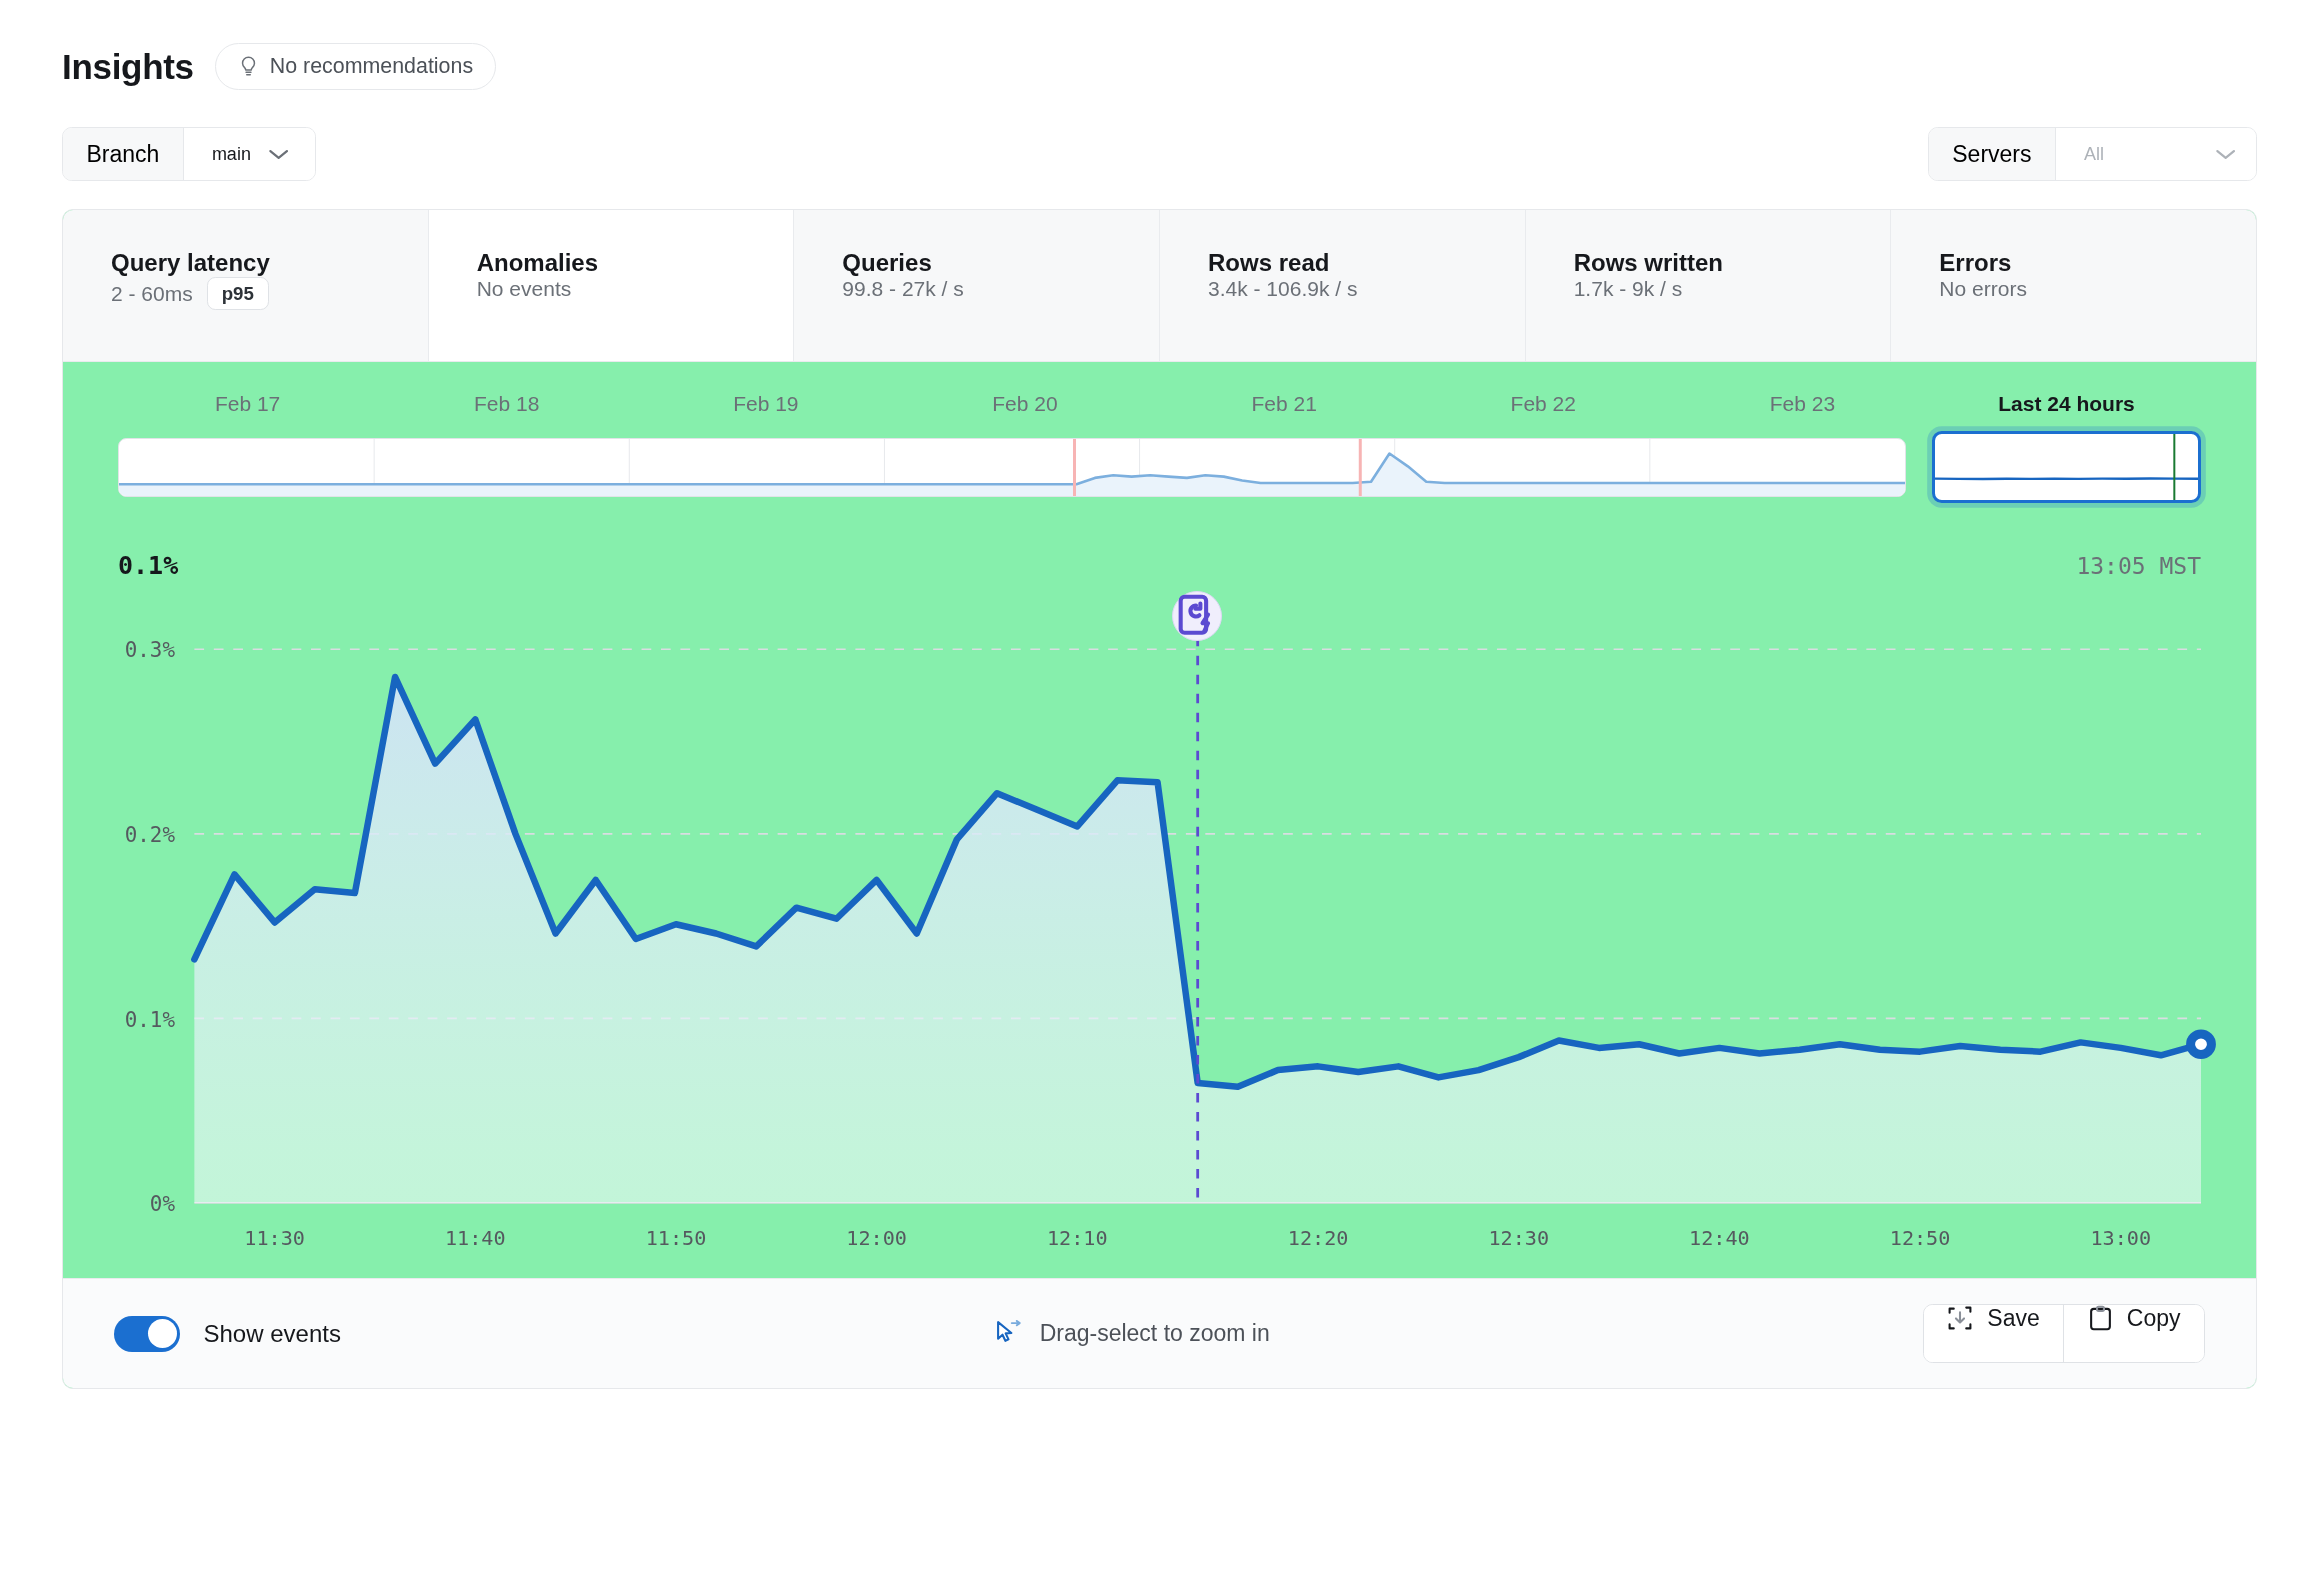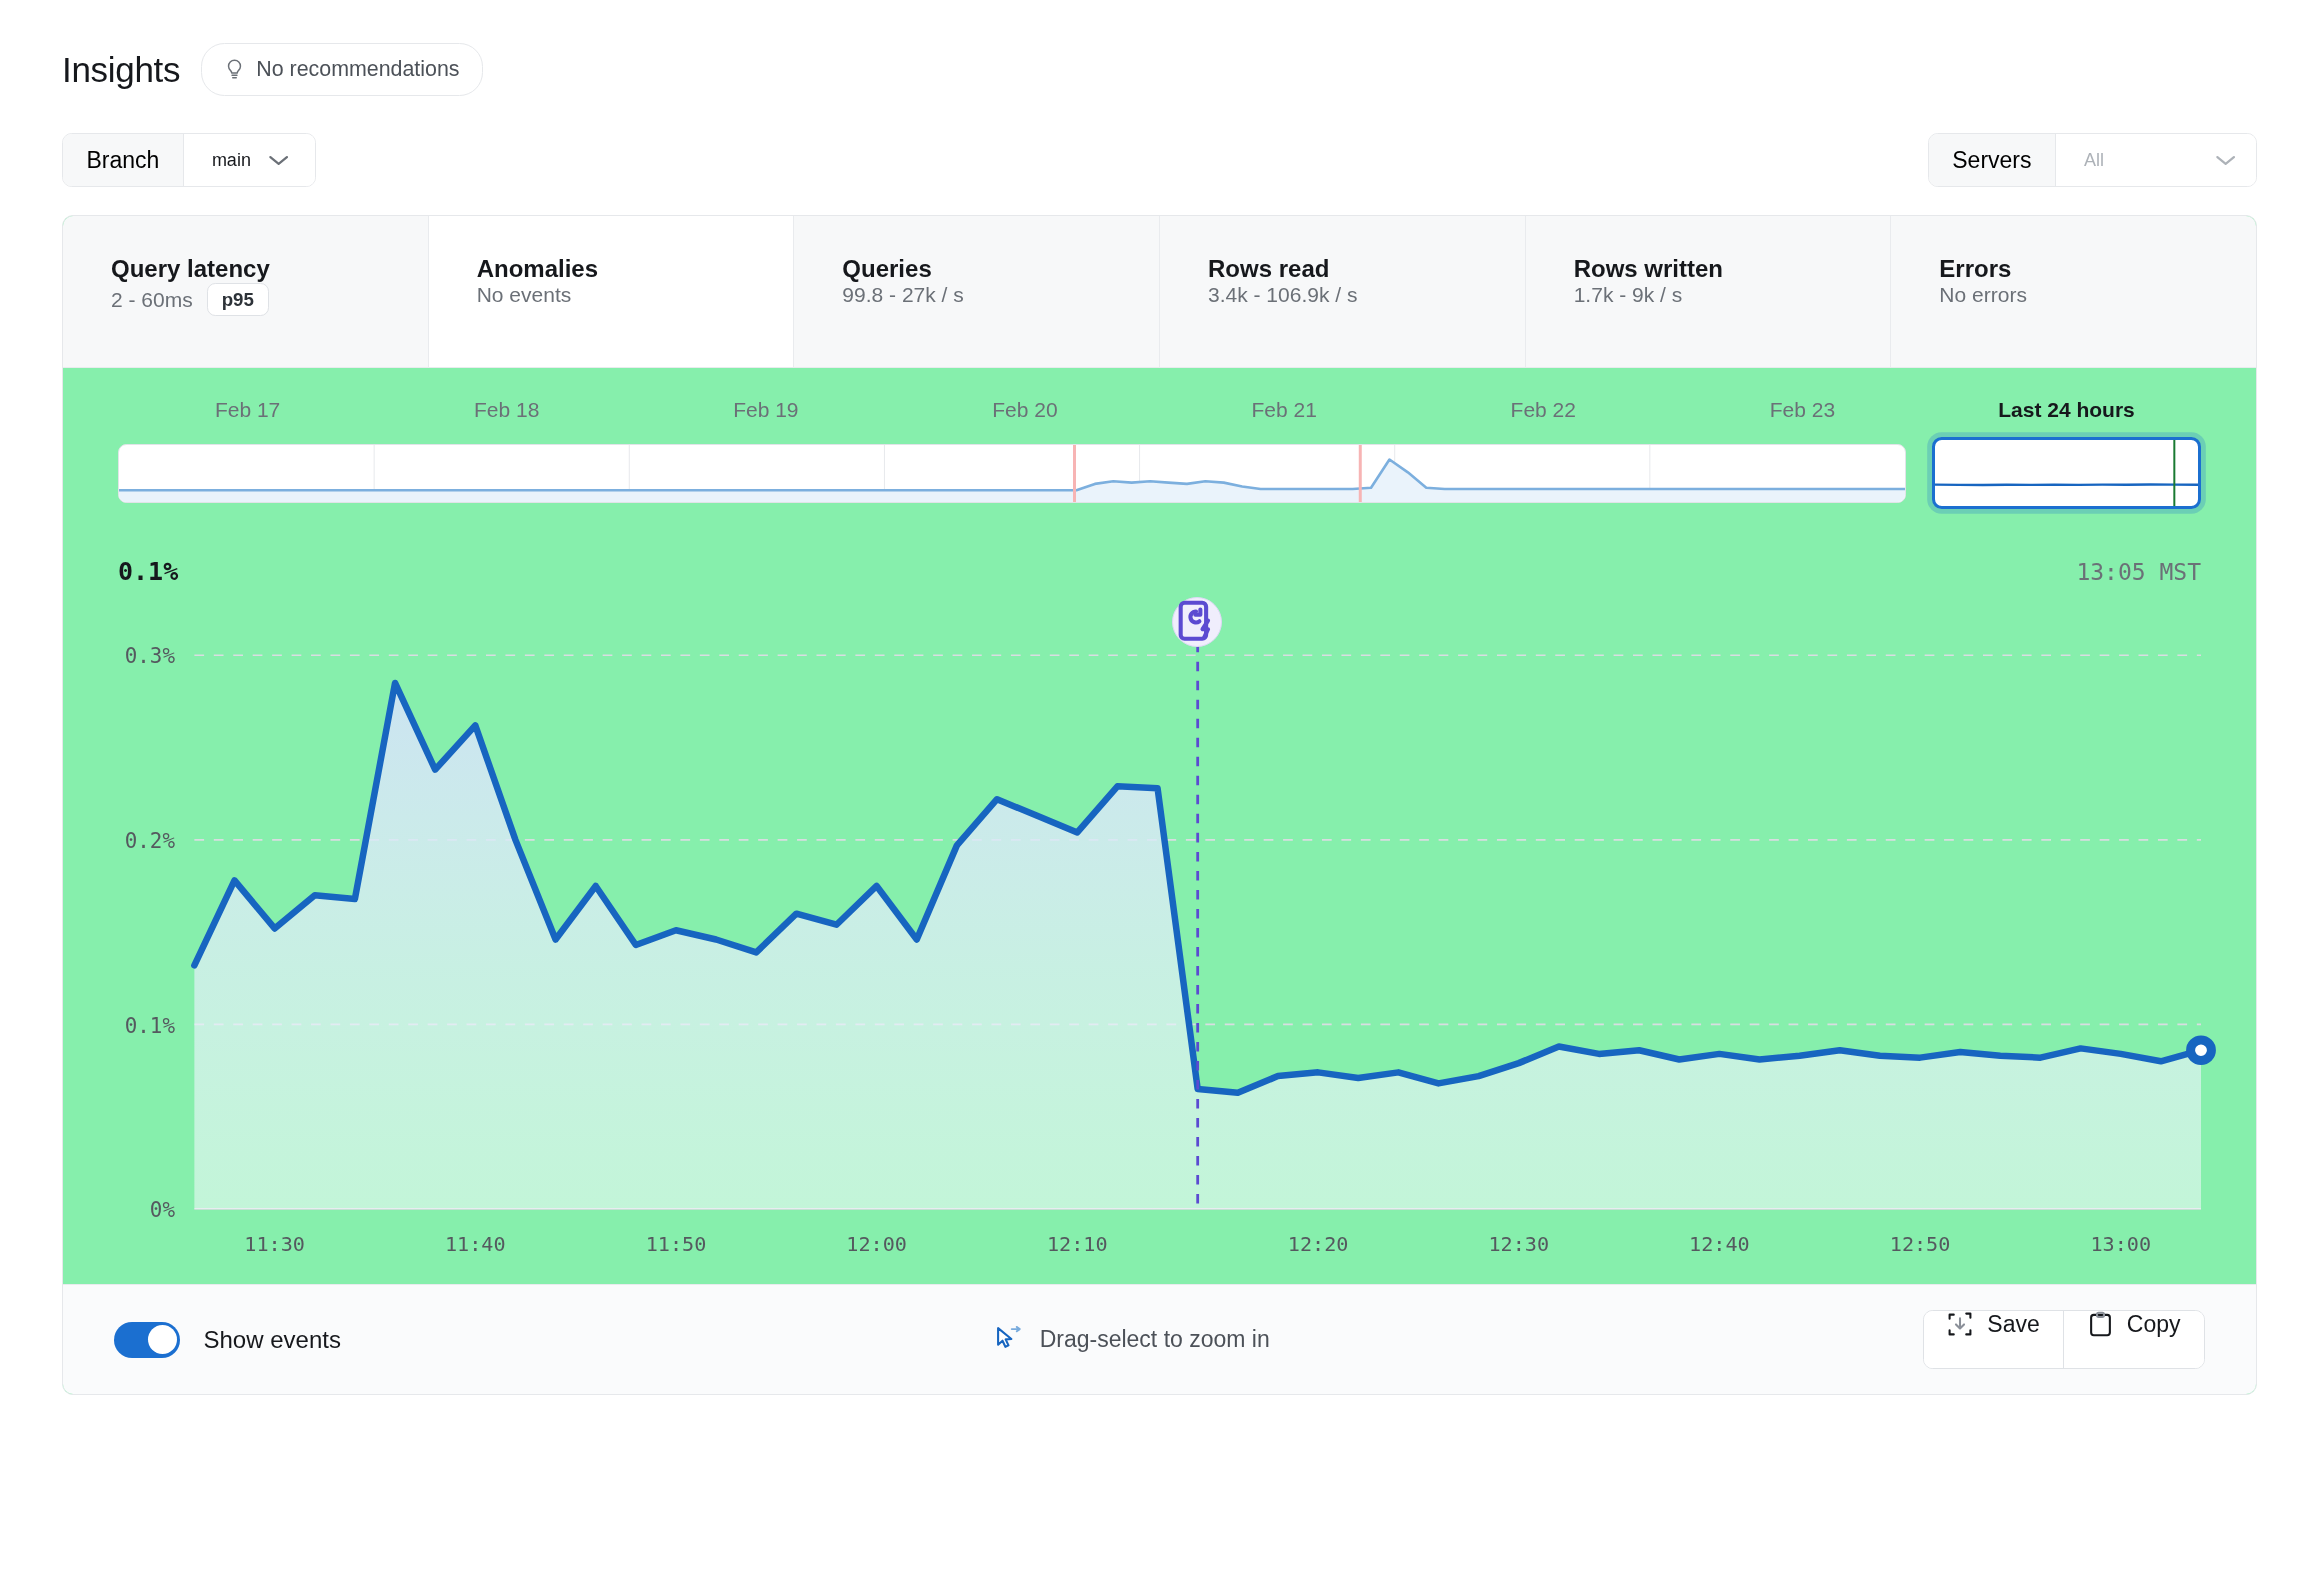--- a/index.html
+++ b/index.html
@@ -6,24 +6,24 @@
   html, body {
     width: 2319px; height: 1579px;
     background: #ffffff;
     font-family: "Liberation Sans", sans-serif;
     -webkit-font-smoothing: antialiased;
   }
   .page { position: relative; width: 2319px; height: 1579px; padding: 0 62px; }
 
   
   .header { display: flex; align-items: center; gap: 21px; padding-top: 43px; }
-  .page-title { font-size: 35px; font-weight: 400; color: #16181c; letter-spacing: -0.3px; }
+  .page-title { font-size: 35px; font-weight: 700; color: #16181c; letter-spacing: -0.3px; }
   .rec-pill {
     display: inline-flex; align-items: center; gap: 11px;
-    height: 53px; padding: 4px 22px;
+    height: 47px; padding: 4px 22px;
     border: 1.4px solid #e6e8eb; border-radius: 23.5px;
     background: #ffffff;
   }
   .rec-pill .lbl { font-size: 21.4px; color: #4c5158; }
   .bulb { width: 21px; height: 23.5px; display: block; }
 
   
   .filters { display: flex; align-items: center; justify-content: space-between; margin-top: 37px; }
   .segmented {
     display: inline-flex; align-items: stretch;

